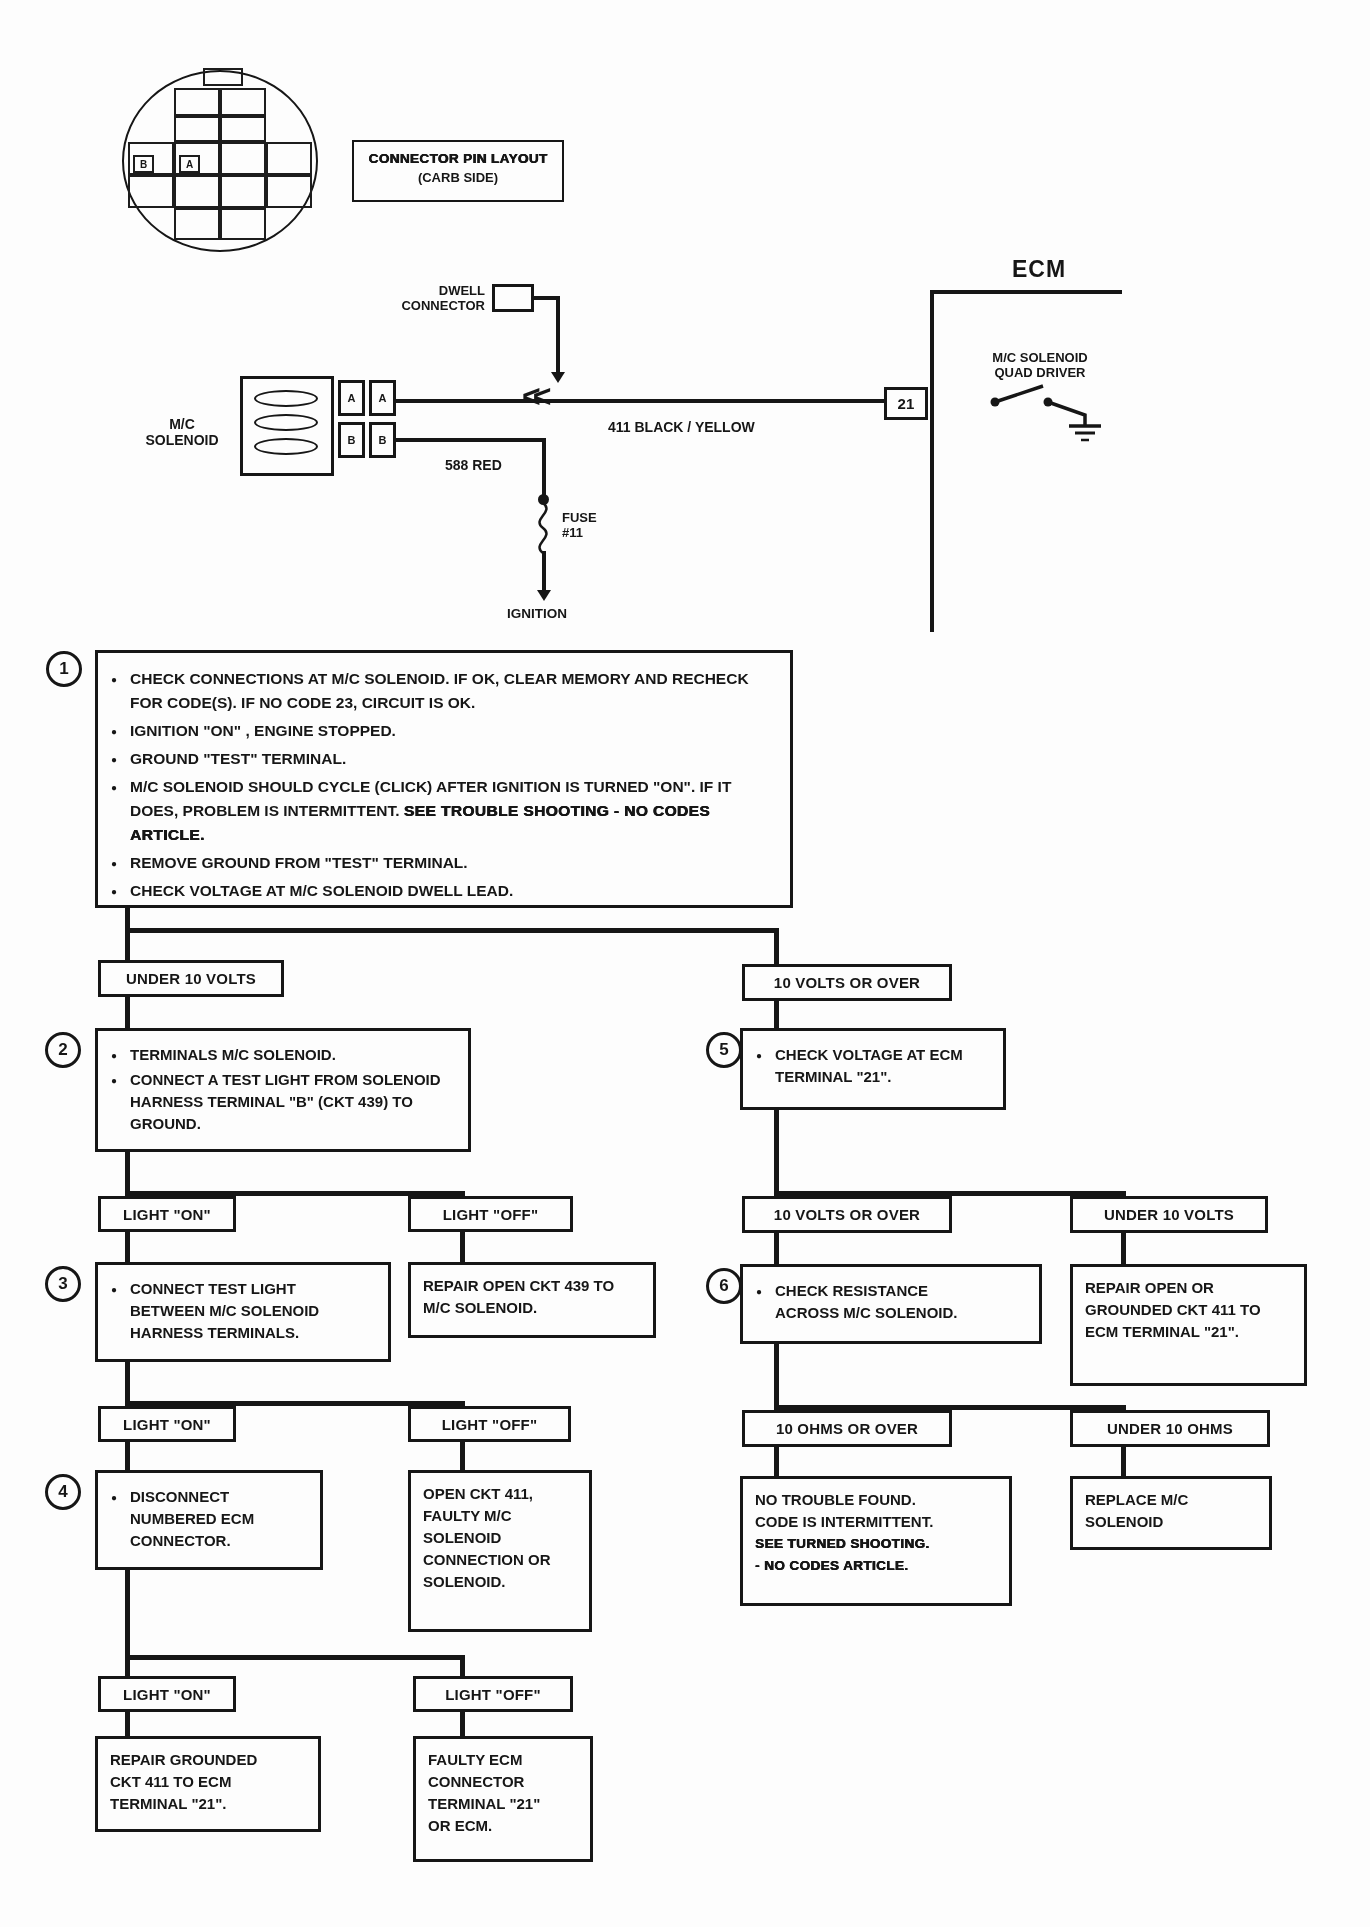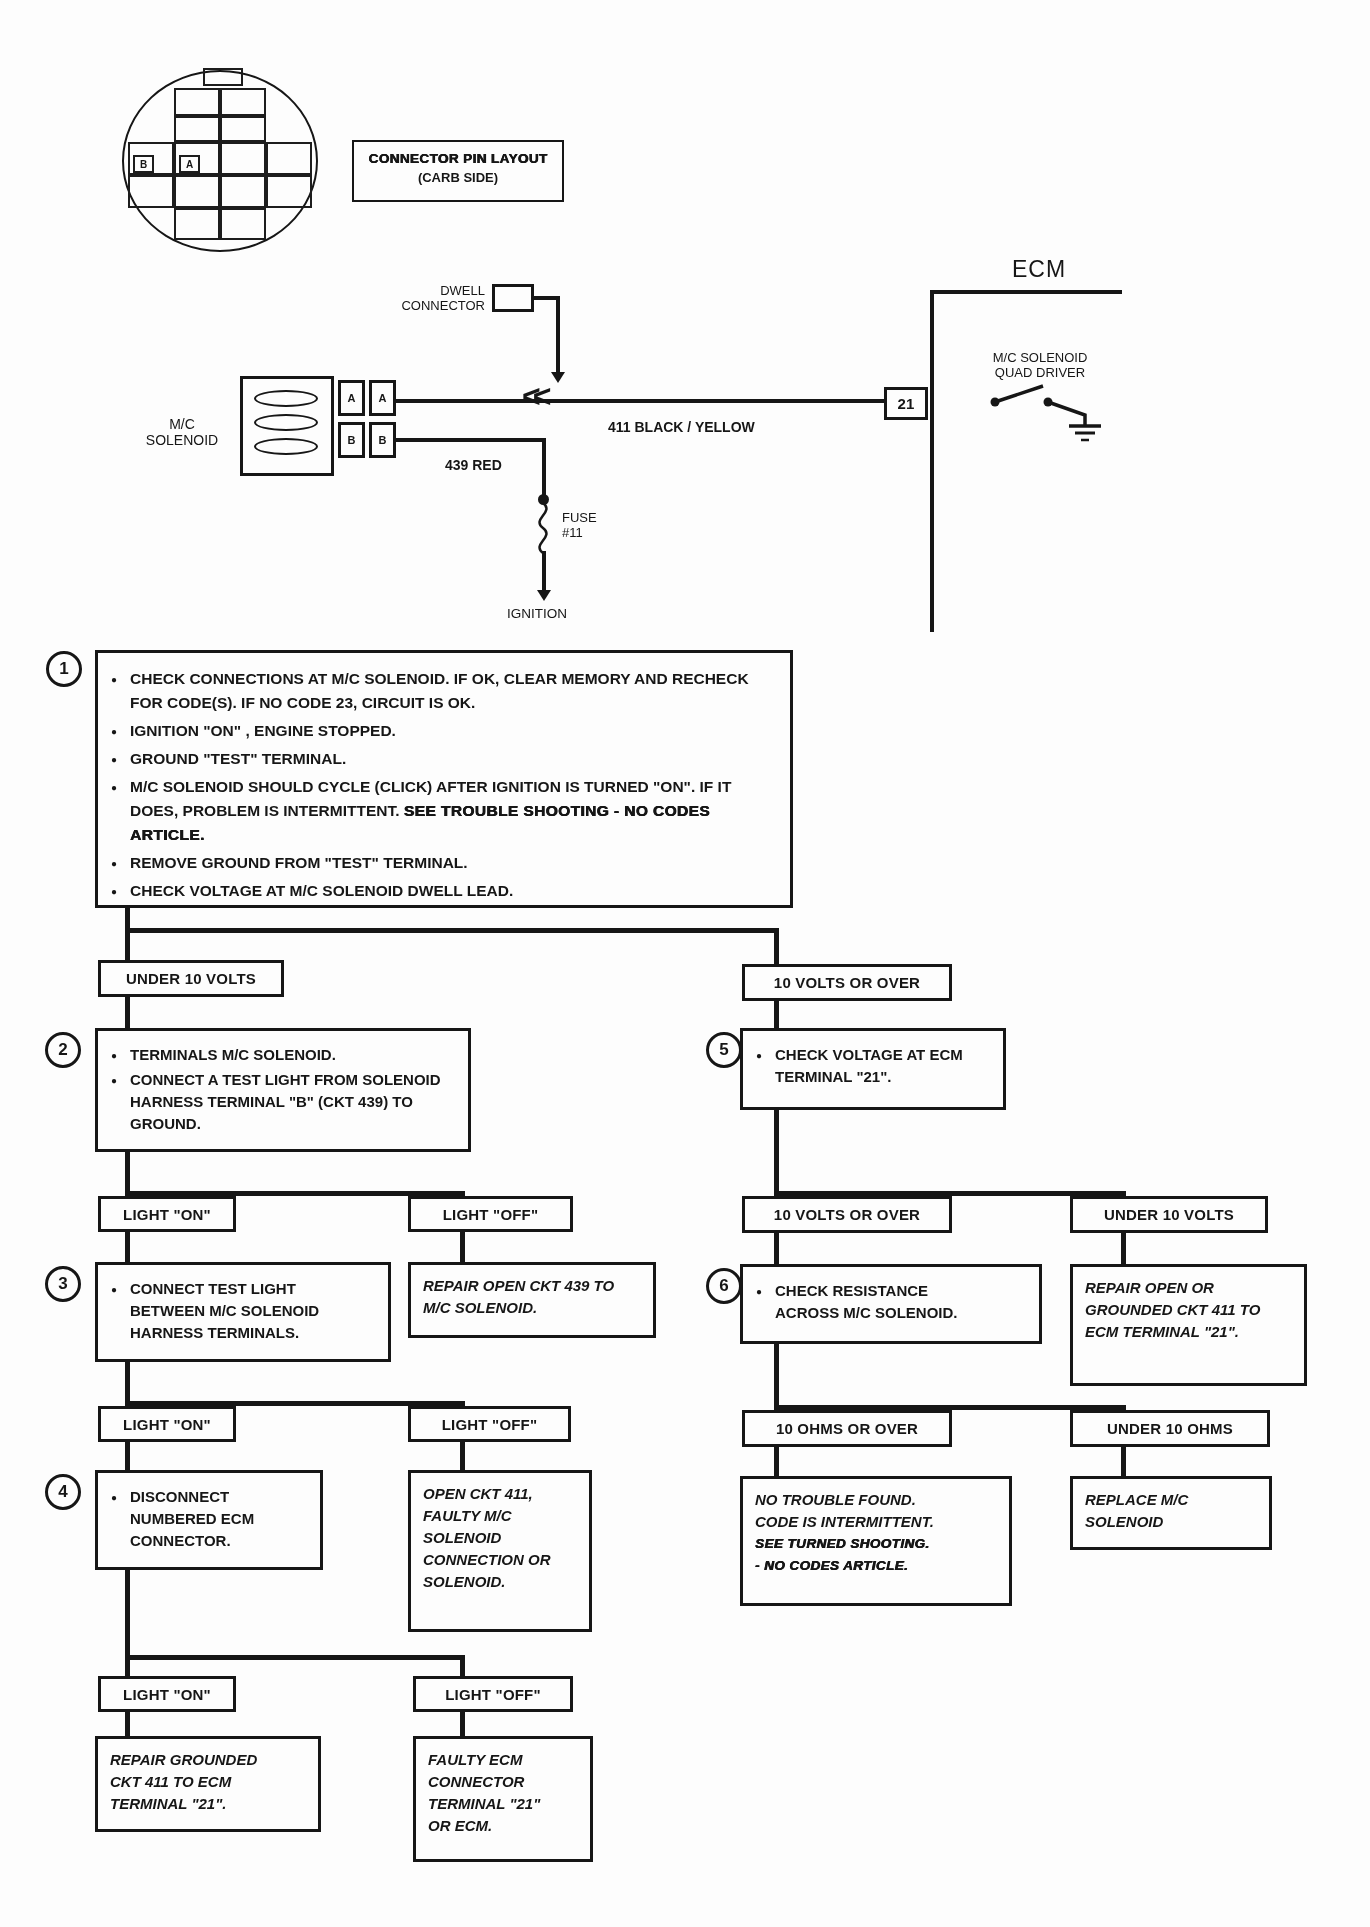--- a/index.html
+++ b/index.html
@@ -21,24 +21,24 @@
   .hline { position:absolute; height:5px; background:#161616; }
   .vline { position:absolute; width:5px; background:#161616; }
   .wline-h { position:absolute; height:3.5px; background:#161616; }
   .wline-v { position:absolute; width:3.5px; background:#161616; }
   .jdot { position:absolute; width:11px; height:11px; border-radius:50%; background:#161616; }
   .arrow-down {
     position:absolute; width:0; height:0;
     border-left:7px solid transparent; border-right:7px solid transparent;
     border-top:11px solid #161616;
   }
-  .txt { position:absolute; font-weight:normal; white-space:nowrap; }
+  .txt { position:absolute; font-weight:bold; white-space:nowrap; }
   .wire-label { position:absolute; font-weight:bold; font-size:14px; background:#fdfdfd; padding:0 8px; white-space:nowrap;margin-top:28px; }
   .label-box { display:flex; align-items:center; justify-content:center; font-weight:bold; font-size:15px; letter-spacing:.2px; }
-  .term { padding:10px 12px; font-weight:bold; font-size:15px; line-height:22px;font-style:italic; }
+  .term { padding:10px 12px; font-weight:bold; font-size:15px; line-height:22px; }
   .bullets { list-style:none; padding:10px 14px 10px 6px; }
   .bullets li { position:relative; padding-left:26px; font-weight:bold; font-size:15px; line-height:22px; margin:3px 0; }
   .bullets .dot { position:absolute; left:7px; top:1px; font-size:10px; }
   .step1 .bullets li { font-size:15.5px; line-height:24px; margin:4px 0; }
   .heavy { font-weight:900; text-shadow:.6px 0 0 currentColor, 0 .4px 0 currentColor; letter-spacing:.4px; }
   .pinletter { position:absolute; border:2px solid #1d1d1d; font-weight:bold; font-size:10px;
     display:flex; align-items:center; justify-content:center; background:#fdfdfd; }
   .pincell { position:absolute; border:3px solid #161616; font-weight:bold; font-size:11px;
     display:flex; align-items:center; justify-content:center; background:#fdfdfd; }
   .chev { position:absolute; font-weight:900; font-size:32px; letter-spacing:-8px; line-height:30px; }
@@ -128,21 +128,21 @@
       <span>A</span>
     </div>
   <div class="pincell" style="left:369px;top:422px;width:27px;height:36px;">
       <span>B</span>
     </div>
 
   <div class="wline-h" style="left:396px;top:399px;width:488px;"></div>
   <div class="wire-label" style="left:600px;top:391px;">411 BLACK / YELLOW</div>
 
   <div class="wline-h" style="left:396px;top:438px;width:149px;"></div>
-  <div class="wire-label" style="left:437px;top:429px;">439 RED</div>
+  <div class="wire-label" style="left:437px;top:429px;">588 RED</div>
   <div class="wline-v" style="left:542px;top:438px;height:63px;"></div>
   <div class="jdot" style="left:538px;top:494px;"></div>
   <svg style="left:531px;top:503px;" width="24" height="50" viewBox="0 0 24 50">
     <path d="M12,0 C24,9 0,16 12,25 C24,34 0,41 12,50" fill="none" stroke="#161616" stroke-width="2.5"></path>
   </svg>
   <div class="txt" style="left:562px;top:510px;font-size:13px;white-space:normal;">
     <div>FUSE</div>
     <div>#11</div>
   </div>
   <div class="wline-v" style="left:542px;top:551px;height:40px;"></div>

